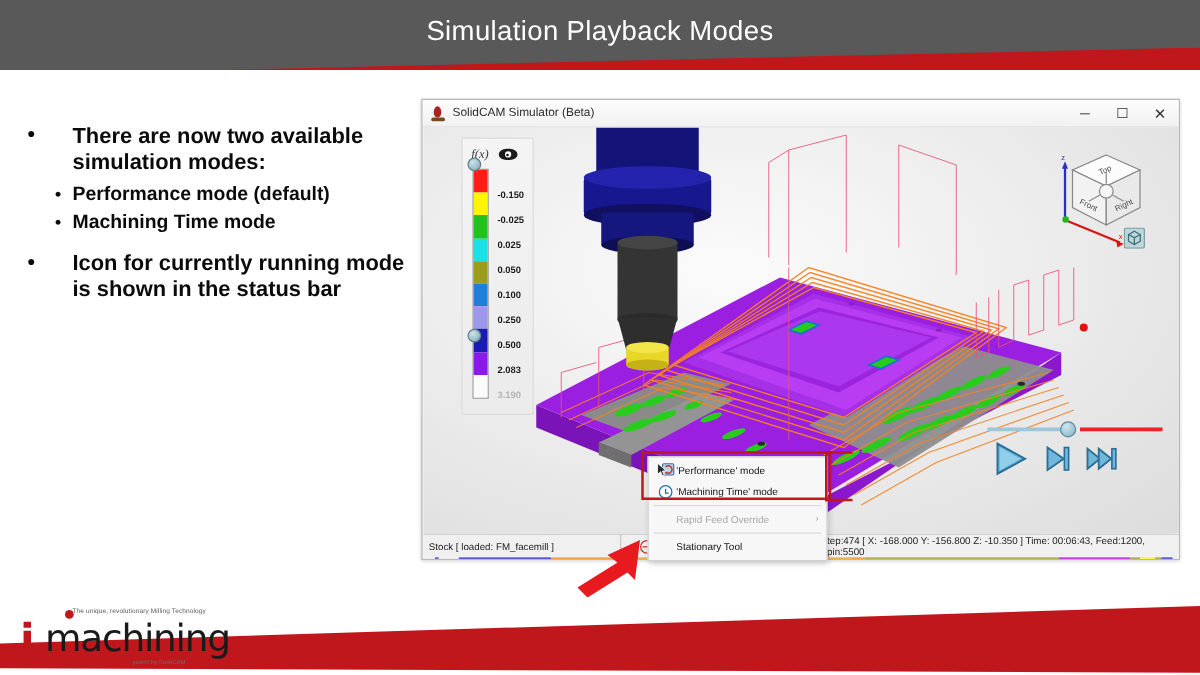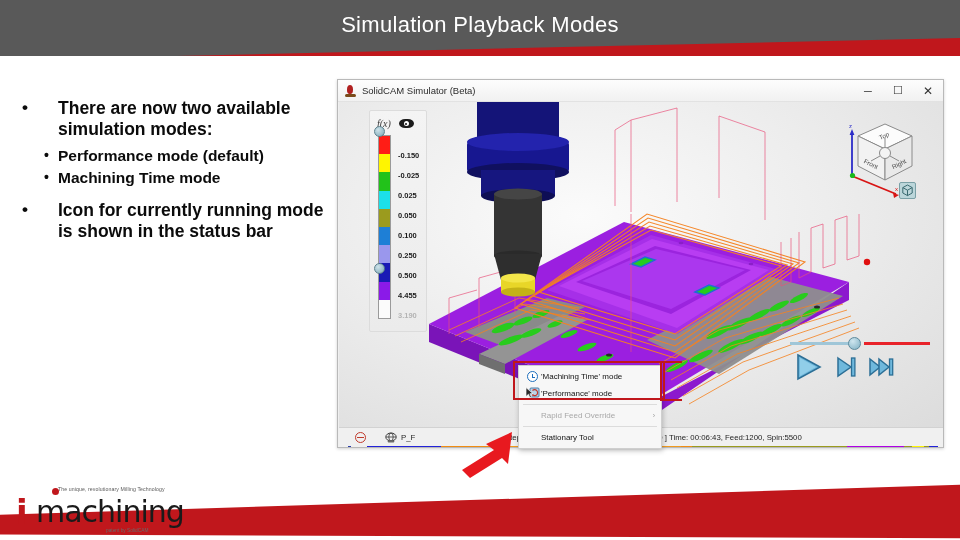--- a/index.html
+++ b/index.html
@@ -480,21 +480,21 @@
       <div class="legend-handle" style="top:15px"></div>
       <div class="legend-handle" style="top:152px"></div>
       <div class="legend-labels">
         <span class="lbl" style="top:16px">-0.150</span>
         <span class="lbl" style="top:36px">-0.025</span>
         <span class="lbl" style="top:56px">0.025</span>
         <span class="lbl" style="top:76px">0.050</span>
         <span class="lbl" style="top:96px">0.100</span>
         <span class="lbl" style="top:116px">0.250</span>
         <span class="lbl" style="top:136px">0.500</span>
-        <span class="lbl" style="top:156px">4.455</span>
+        <span class="lbl" style="top:156px">2.083</span>
         <span class="lbl dim" style="top:176px">3.190</span>
       </div>
     </div>
 
     <div class="viewcube">
       <svg width="94" height="92" viewBox="0 0 94 92">
 
         <polygon points="47,14 74,26 47,39 20,26" fill="#fcfcfc" stroke="#8a8a8a" stroke-width="1"></polygon>
 
         <polygon points="20,26 47,39 47,70 20,56" fill="#f2f2f2" stroke="#8a8a8a" stroke-width="1"></polygon>
@@ -581,58 +581,59 @@
         <div class="sg" style="width:10%;background:#b000e6"></div>
         <div class="sg" style="width:1.5%;background:#9a9a1e"></div>
         <div class="sg" style="width:2%;background:#fff500"></div>
         <div class="sg" style="width:1%;background:#9a9a1e"></div>
         <div class="sg" style="width:1.5%;background:#2222d8"></div>
       </div>
     </div>
   </div>
 
   <div class="statusbar">
+    <div class="sb-cell sb-stock">Stock [ loaded:  FM_facemill ]</div>
     <div class="sb-cell sb-mode">
       <span class="mode-icon-sb"></span>
     </div>
     <div class="sb-cell sb-pf">
       <span class="globe-icon">
         <svg width="12" height="11" viewBox="0 0 12 11">
           <ellipse cx="6" cy="5" rx="5.2" ry="4" fill="none" stroke="#3a3a3a" stroke-width="1"></ellipse>
           <ellipse cx="6" cy="5" rx="2.2" ry="4" fill="none" stroke="#3a3a3a" stroke-width="0.8"></ellipse>
           <line x1="1" y1="5" x2="11" y2="5" stroke="#3a3a3a" stroke-width="0.8"></line>
           <ellipse cx="6" cy="9.4" rx="3.4" ry="1.2" fill="#6a6a6a"></ellipse>
         </svg>
       </span>
       <span>P_F</span>
     </div>
     <div class="sb-cell sb-info">Step:474 [ X: -168.000 Y: -156.800 Z: -10.350 ] Time: 00:06:43, Feed:1200, Spin:5500</div>
   </div>
 </div>
 
 <div class="ctx-menu">
-  <div class="ctx-item">
-    <span class="ic">
-      <span class="clock-icon"></span>
-    </span>
-    <span>'Machining Time' mode</span>
-  </div>
   <div class="ctx-item">
     <span class="ic">
       <span class="cursor-icon">
         <svg width="15" height="13" viewBox="0 0 15 13">
           <rect x="5" y="1" width="9" height="9" rx="1" fill="#b8d4ea" stroke="#3a6f9e" stroke-width="0.9"></rect>
           <path d="M7.5 3.5 a3 3 0 1 1 -0.1 4.2" fill="none" stroke="#c0392b" stroke-width="1.2"></path>
           <polygon points="7.4,7.2 7.4,9 9,8" fill="#c0392b"></polygon>
           <polygon points="1,0.6 1,9.6 3.4,7.3 5,10.8 6.4,10.1 4.9,6.8 8,6.6" fill="#2b2b2b" stroke="#fff" stroke-width="0.7"></polygon>
         </svg>
       </span>
     </span>
     <span>'Performance' mode</span>
   </div>
+  <div class="ctx-item">
+    <span class="ic">
+      <span class="clock-icon"></span>
+    </span>
+    <span>'Machining Time' mode</span>
+  </div>
   <div class="ctx-sep"></div>
   <div class="ctx-item disabled">
     <span class="ic"></span>
     <span>Rapid Feed Override</span>
     <span class="arrow">›</span>
   </div>
   <div class="ctx-sep"></div>
   <div class="ctx-item">
     <span class="ic"></span>
     <span>Stationary Tool</span>

